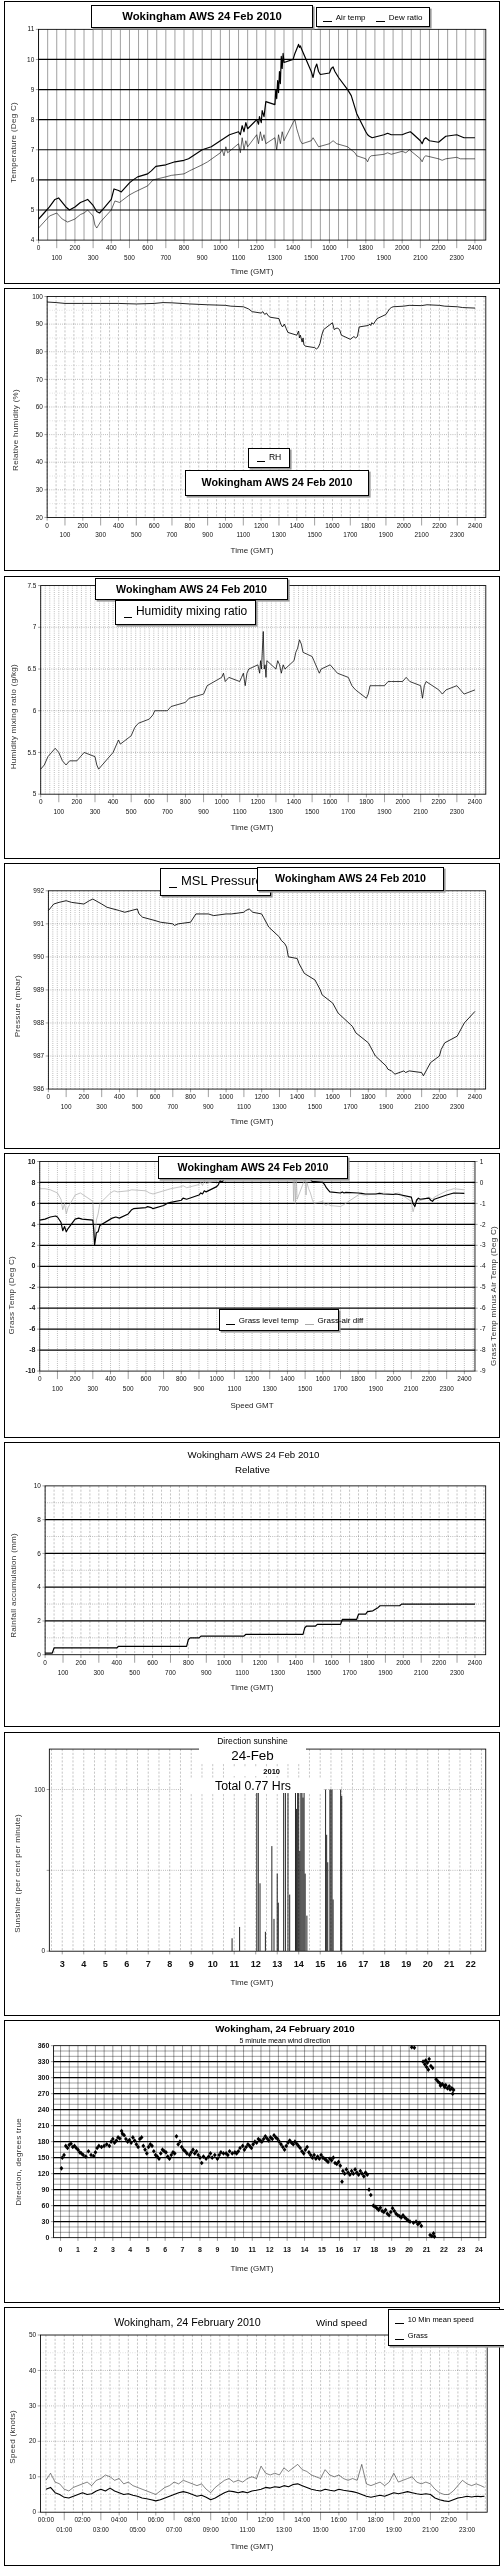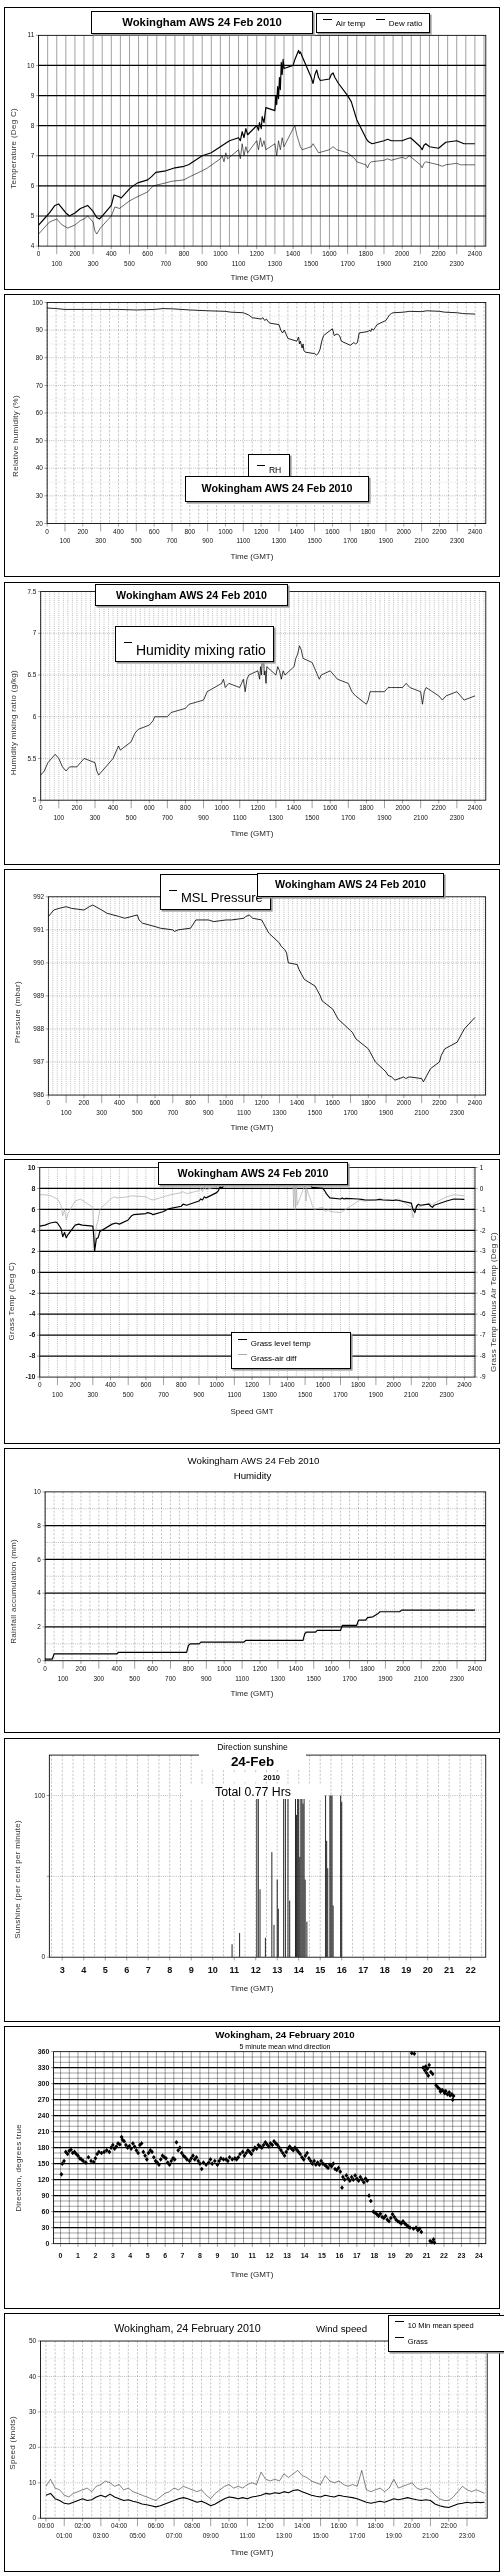--- a/index.html
+++ b/index.html
@@ -1,43 +1,43 @@
 <!DOCTYPE html>
 <html style="font-size:8.6px"><head>
 <meta charset="utf-8">
 <style>
   html,body{margin:0;padding:0;}
   body{width:504px;height:2576px;background:#fff;font-family:"Liberation Sans",sans-serif;overflow:hidden;}
-  .wrap{padding-top:7px;}
+  .wrap{padding-top:1px;}
   .p{position:relative;width:494px;border:1.1px solid #000;margin:0 auto 4.3px auto;background:#fff;}
   .p svg{position:absolute;left:0;top:0;}
   svg text{font-family:"Liberation Sans",sans-serif;fill:#111;}
   .h1{height:281px}.h2{height:281px}.h3{height:281px}.h4{height:284px}.h5{height:283px}
   .h6{height:283px}.h7{height:282px}.h8{height:281px}.h9{height:257px}
   .tbox{position:absolute;background:#fff;border:0.8px solid #000;box-shadow:1.6px 1.6px 0 #999;text-align:center;z-index:2;}
   .plain{position:absolute;background:#fff;text-align:center;z-index:2;}
   .ylabw{position:absolute;top:0;bottom:0;display:flex;align-items:center;z-index:1;}
   .ylab{writing-mode:vertical-rl;transform:rotate(180deg);font-size:8px;color:#333;letter-spacing:0.3px;white-space:nowrap;}
   .xlab{position:absolute;left:0;right:0;text-align:center;font-size:8px;color:#222;z-index:1;}
-  .lg{display:inline-flex;align-items:flex-start;white-space:nowrap;}
+  .lg{display:inline-flex;align-items:flex-end;white-space:nowrap;}
   .sw{width:8.6px;border-top:1.1px solid #000;display:inline-block;margin-right:3.8px;}
   .p1-title{left:86px;top:3.2px;width:220px;height:20.4px;line-height:20.4px;font-size:11.3px;font-weight:bold;}
   .p1-leg{left:311px;top:5.4px;height:18px;padding:0 6.4px;display:flex;align-items:center;gap:10.7px;font-size:8px;}
   .p2-leg{left:243px;top:159px;padding:2.7px 7.5px;font-size:8.6px;}
   .p2-title{left:180px;top:181px;width:182px;height:23.6px;line-height:23.6px;font-size:10.7px;font-weight:bold;}
   .p3-title{left:90px;top:1.1px;width:191px;height:20.4px;line-height:20.4px;font-size:10.7px;font-weight:bold;}
-  .p3-leg{left:110px;top:23.6px;padding:2.7px 7.5px;font-size:14px;margin-top:20px;}
+  .p3-leg{left:110px;top:23.6px;padding:2.7px 7.5px;font-size:12px;}
   .p4-leg{left:155px;top:4.3px;padding:3.8px 7.5px;font-size:13px;}
   .p4-title{left:252px;top:3.2px;width:185px;height:21.5px;line-height:21.5px;font-size:10.7px;font-weight:bold;}
   .p5-title{left:153px;top:2.1px;width:188px;height:20.4px;line-height:20.4px;font-size:10.7px;font-weight:bold;}
-  .p5-leg{left:214px;top:172px;width:105px;padding:5.4px 6.4px;font-size:8px;display:flex;flex-direction:column;gap:6.4px;align-items:flex-start;margin-left:12px;}
+  .p5-leg{left:214px;top:155px;width:105px;padding:5.4px 6.4px;font-size:8px;display:flex;flex-direction:row;gap:6.4px;align-items:flex-start;}
   .p6-t1{left:141px;top:5.4px;width:215px;font-size:9.7px;}
   .p6-t2{left:194px;top:20.4px;width:107px;font-size:9.7px;}
   .p7-t1{left:167px;top:3.2px;width:161px;font-size:8.6px;}
-  .p7-t2{left:194px;top:15px;width:107px;font-size:13.4px;font-weight:bold;}
+  .p7-t2{left:194px;top:15px;width:107px;font-size:13.4px;font-weight:normal;}
   .p7-t3{left:221px;top:34px;width:54px;font-size:7.5px;font-weight:bold;text-align:right;}
   .p7-t4{left:178px;top:46px;width:140px;font-size:12.3px;}
   .p8-title{left:189px;top:2.1px;width:182px;font-size:9.7px;font-weight:bold;}
   .p8-sub{left:205px;top:15.6px;width:150px;font-size:7px;}
   .p9-title{left:78px;top:7.5px;width:209px;font-size:10.7px;}
   .p9-t2{left:296px;top:8.6px;width:81px;font-size:9.7px;font-weight:normal;}
   .p9-leg{left:383px;top:1.1px;width:106px;padding:4.8px 6.4px;font-size:7.5px;display:flex;flex-direction:column;gap:7px;align-items:flex-start;background:#fff;}
 </style>
 </head>
 <body>
@@ -1002,21 +1002,21 @@
         <line x1="809.1219512195122" y1="395" x2="809.1219512195122" y2="401" stroke="#000" stroke-width="0.7"></line>
         <text x="809.1219512195122" y="414" text-anchor="middle" font-size="12" font-weight="normal">2200</text>
         <line x1="842.5365853658536" y1="395" x2="842.5365853658536" y2="410" stroke="#000" stroke-width="0.7"></line>
         <text x="842.5365853658536" y="432" text-anchor="middle" font-size="12" font-weight="normal">2300</text>
         <line x1="875.951219512195" y1="395" x2="875.951219512195" y2="401" stroke="#000" stroke-width="0.7"></line>
         <text x="875.951219512195" y="414" text-anchor="middle" font-size="12" font-weight="normal">2400</text>
         <path d="M74.0 391.9 L87.4 391.9 L90.7 382.4 L207.7 382.4 L211.0 379.3 L338.0 379.3 L341.3 366.6 L344.7 363.5 L361.4 363.5 L364.7 360.4 L444.9 360.4 L448.2 357.2 L555.2 357.2 L558.5 344.6 L561.9 341.5 L578.6 341.5 L581.9 338.3 L625.3 338.3 L628.7 328.9 L655.4 328.9 L658.8 319.4 L672.1 319.4 L675.5 314.7 L685.5 313.1 L695.5 306.8 L698.9 303.6 L735.6 303.6 L739.0 300.5 L876.0 300.5" fill="none" stroke="#000000" stroke-width="2.2" stroke-linejoin="round"></path>
         <rect x="74" y="80" width="822" height="315" fill="none" stroke="#000" stroke-width="1.6"></rect>
       </svg>
     <div class="plain p6-t1">Wokingham AWS 24 Feb 2010</div>
-    <div class="plain p6-t2">Humidity</div>
+    <div class="plain p6-t2">Relative</div>
     <div class="ylabw" style="left:4.3px">
         <div class="ylab">Rainfall accumulation (mm)</div>
       </div>
     <div class="xlab" style="top:240px">Time (GMT)</div>
   </div>
 
   <div class="p h7">
     <svg width="494" height="282" viewBox="0 0 920 526">
         <line x1="86.00985221674877" y1="30" x2="86.00985221674877" y2="407" stroke="#888" stroke-width="0.9" stroke-dasharray="4,3"></line>
         <line x1="106.05911330049261" y1="30" x2="106.05911330049261" y2="407" stroke="#888" stroke-width="0.9" stroke-dasharray="4,3"></line>

